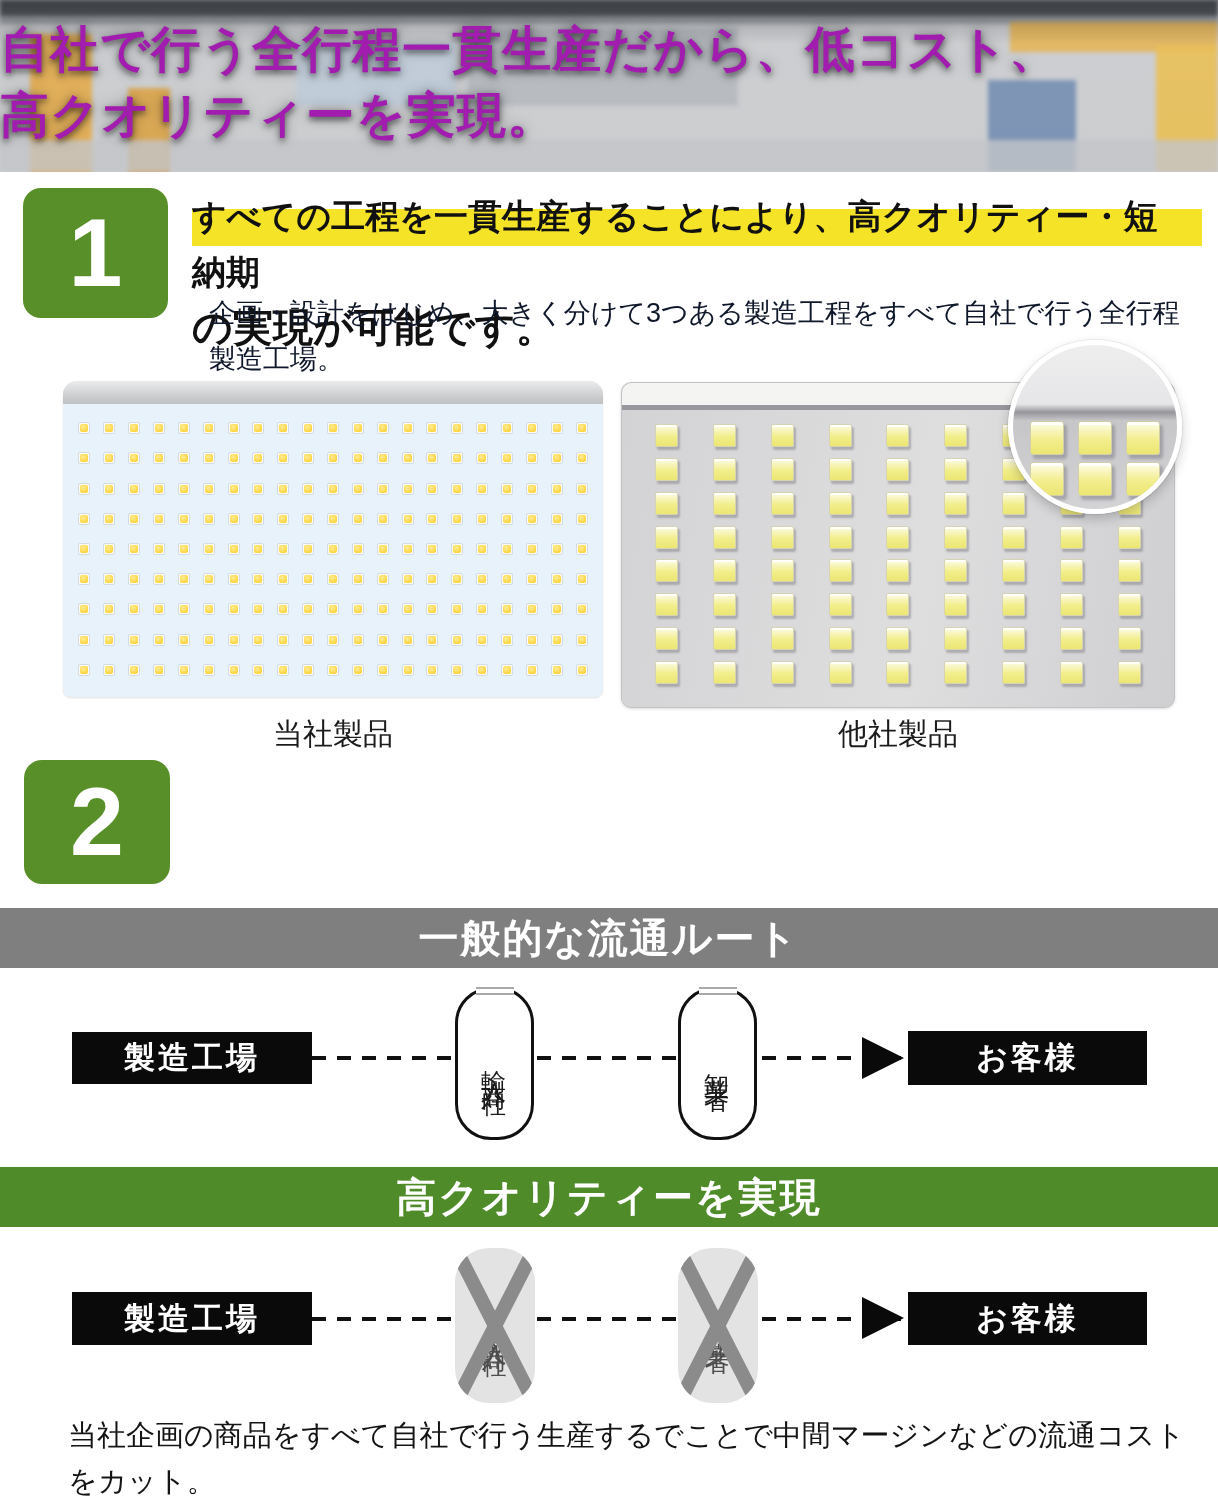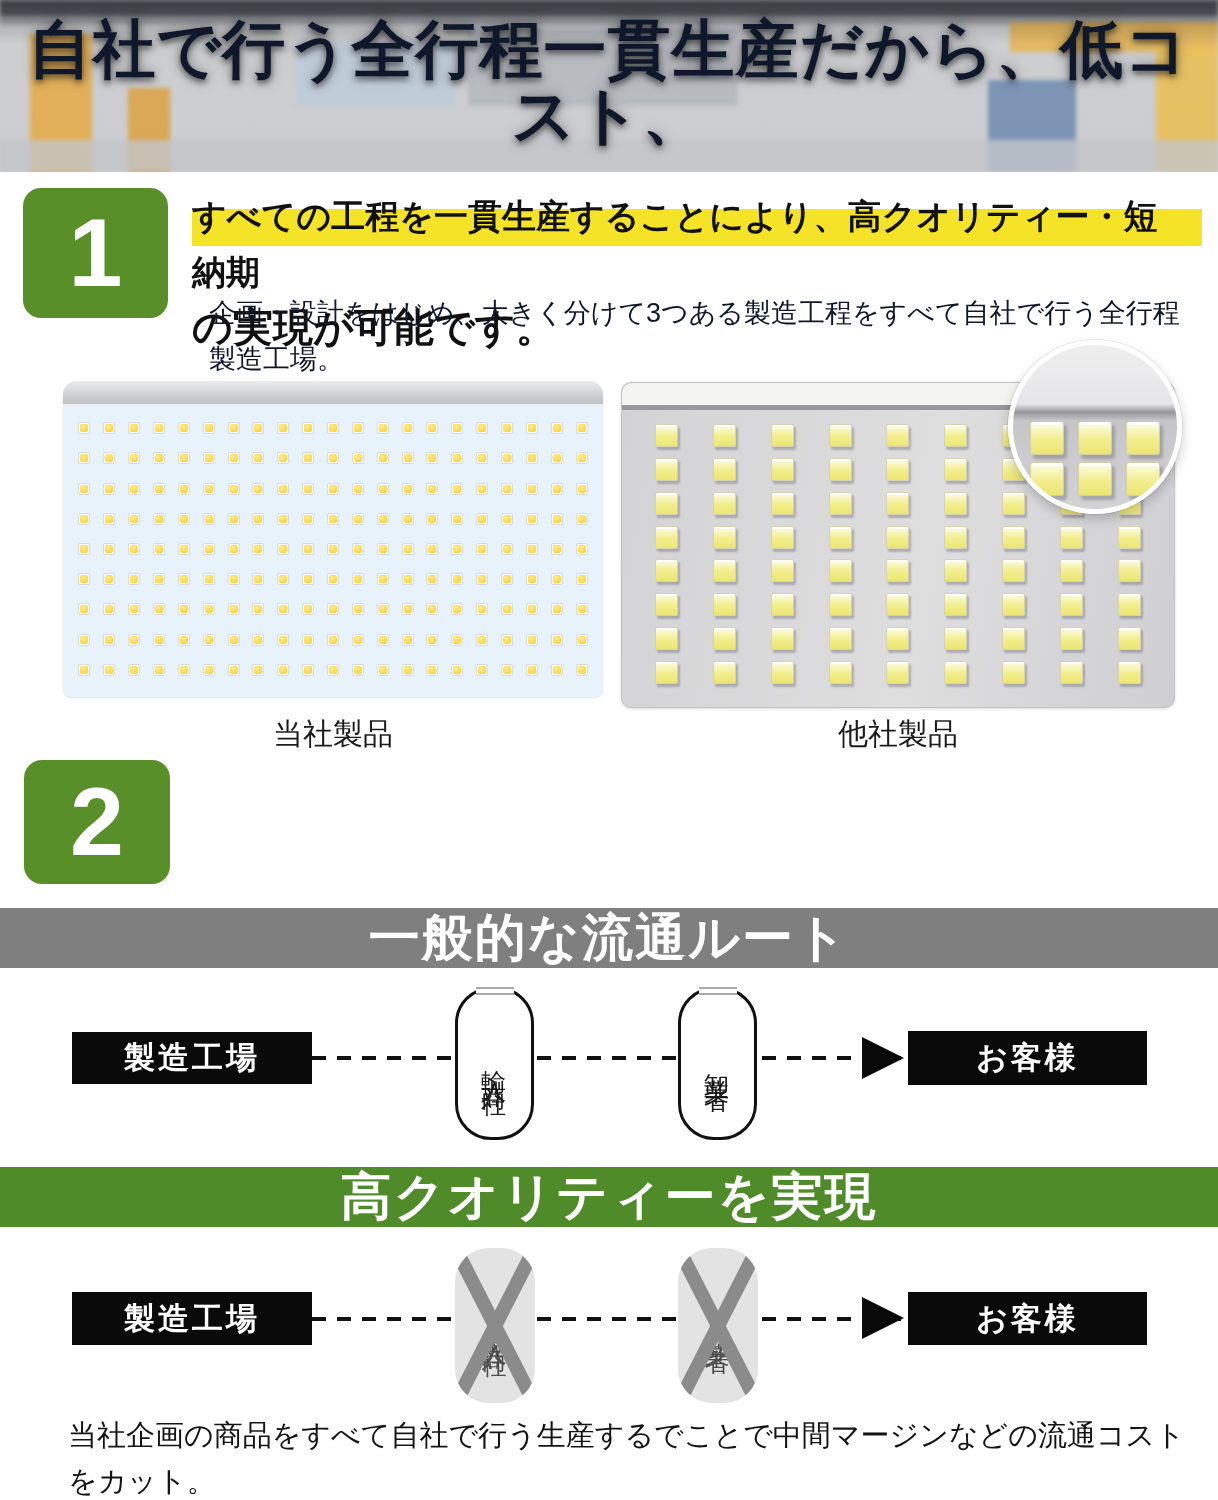--- a/index.html
+++ b/index.html
@@ -15,22 +15,22 @@
   .hs-pipe    { left:0; top:16px; width:100%; height:8px; background:#6d7278; opacity:.6; }
   .hs-col1    { left:30px; top:34px; width:62px; height:140px; background:#e09d2e; opacity:.9; }
   .hs-col2    { left:128px; top:88px; width:42px; height:86px; background:#d6901f; opacity:.85; }
   .hs-glass   { left:296px; top:42px; width:160px; height:64px; background:#aec2d6; opacity:.65; }
   .hs-mach    { left:468px; top:28px; width:270px; height:78px; background:#989fa8; opacity:.55; }
   .hs-beam    { left:1010px; top:22px; width:208px; height:30px; background:#e2a631; opacity:.85; }
   .hs-cab     { left:988px; top:80px; width:88px; height:92px; background:#40659b; opacity:.7; }
   .hs-col3    { left:1156px; top:46px; width:62px; height:126px; background:#e5b438; opacity:.9; }
   .hs-floor   { left:0; top:140px; width:100%; height:32px; background:#b9bcbf; opacity:.8; }
   .hero-veil { position:absolute; inset:0; background:linear-gradient(180deg, rgba(40,42,46,.35) 0%, rgba(255,255,255,.16) 26%, rgba(255,255,255,.14) 100%); }
-  .hero-title { position:absolute; left:0; top:16px; width:100%; text-align:center; color:#0f172a; font-weight:800;
-                font-size:63px; line-height:66px; letter-spacing:1px;
+  .hero-title { position:absolute; left:0; top:16px; width:100%; color:#a21caf; font-weight:800;
+                font-size:49px; line-height:66px; letter-spacing:1px;
                 text-shadow:0 3px 6px rgba(0,0,0,.55), 0 0 14px rgba(0,0,0,.35); }
 
   
   .num-badge { position:absolute; background:var(--green,#588f28); border-radius:18px; color:#fff;
                display:flex; align-items:center; justify-content:center; font-weight:700; font-size:97px; }
   .badge-1 { left:23px; top:188px; width:145px; height:130px; }
   .badge-2 { left:24px; top:760px; width:146px; height:124px; }
 
   
   .sec1-heading { position:absolute; left:192px; top:188px; width:1010px; color:#111; font-weight:700; }
@@ -73,21 +73,21 @@
   .magnifier .led { width:34px; height:34px; border-radius:3px; border:1px solid #d2cfa8;
       background:linear-gradient(180deg,#fdfceb 0%, #f3ee8e 55%, #ece673 100%);
       box-shadow:inset 0 3px 0 rgba(255,255,255,.9), 3px 4px 3px rgba(100,100,108,.4); }
 
   .board-caption { position:absolute; top:712px; height:44px; font-size:30px; line-height:44px; color:#1c1c1c; text-align:center; }
   .caption-left { left:63px; width:540px; }
   .caption-right { left:621px; width:554px; }
 
   
   .route-banner { position:absolute; left:0; width:1218px; height:60px; color:#fff; font-weight:800;
-      font-size:51px; line-height:60px; text-align:center; letter-spacing:2px; }
+      font-size:40px; line-height:60px; text-align:center; letter-spacing:2px; }
   .banner-gray { top:908px; background:var(--banner-gray,#7f7f7f); }
   .banner-green { top:1167px; background:var(--banner-green,#4f8b28); }
 
   
   .dash-line { position:absolute; left:312px; width:596px; height:4px;
       background:repeating-linear-gradient(90deg, #111 0 14px, transparent 14px 25px); }
   .dash-1 { top:1056px; }
   .dash-2 { top:1317px; }
 
   .flow-box { position:absolute; background:#0a0a0a; color:#fff; font-weight:700; font-size:31px;
@@ -136,20 +136,21 @@
       <div class="hs hs-glass"></div>
       <div class="hs hs-mach"></div>
       <div class="hs hs-beam"></div>
       <div class="hs hs-cab"></div>
       <div class="hs hs-col3"></div>
       <div class="hs hs-floor"></div>
     </div>
     <div class="hero-veil"></div>
     <div class="hero-title">
       <span>自社で行う全行程一貫生産だから、低コスト、</span><br>
+      <span>高クオリティーを実現。</span>
     </div>
   </div>
 
   <div class="num-badge badge-1">
     <span>1</span>
   </div>
   <div class="sec1-heading">
     <span class="line1">すべての工程を一貫生産することにより、高クオリティー・短納期</span>
     <span class="line2">の実現が可能です。</span>
   </div>

